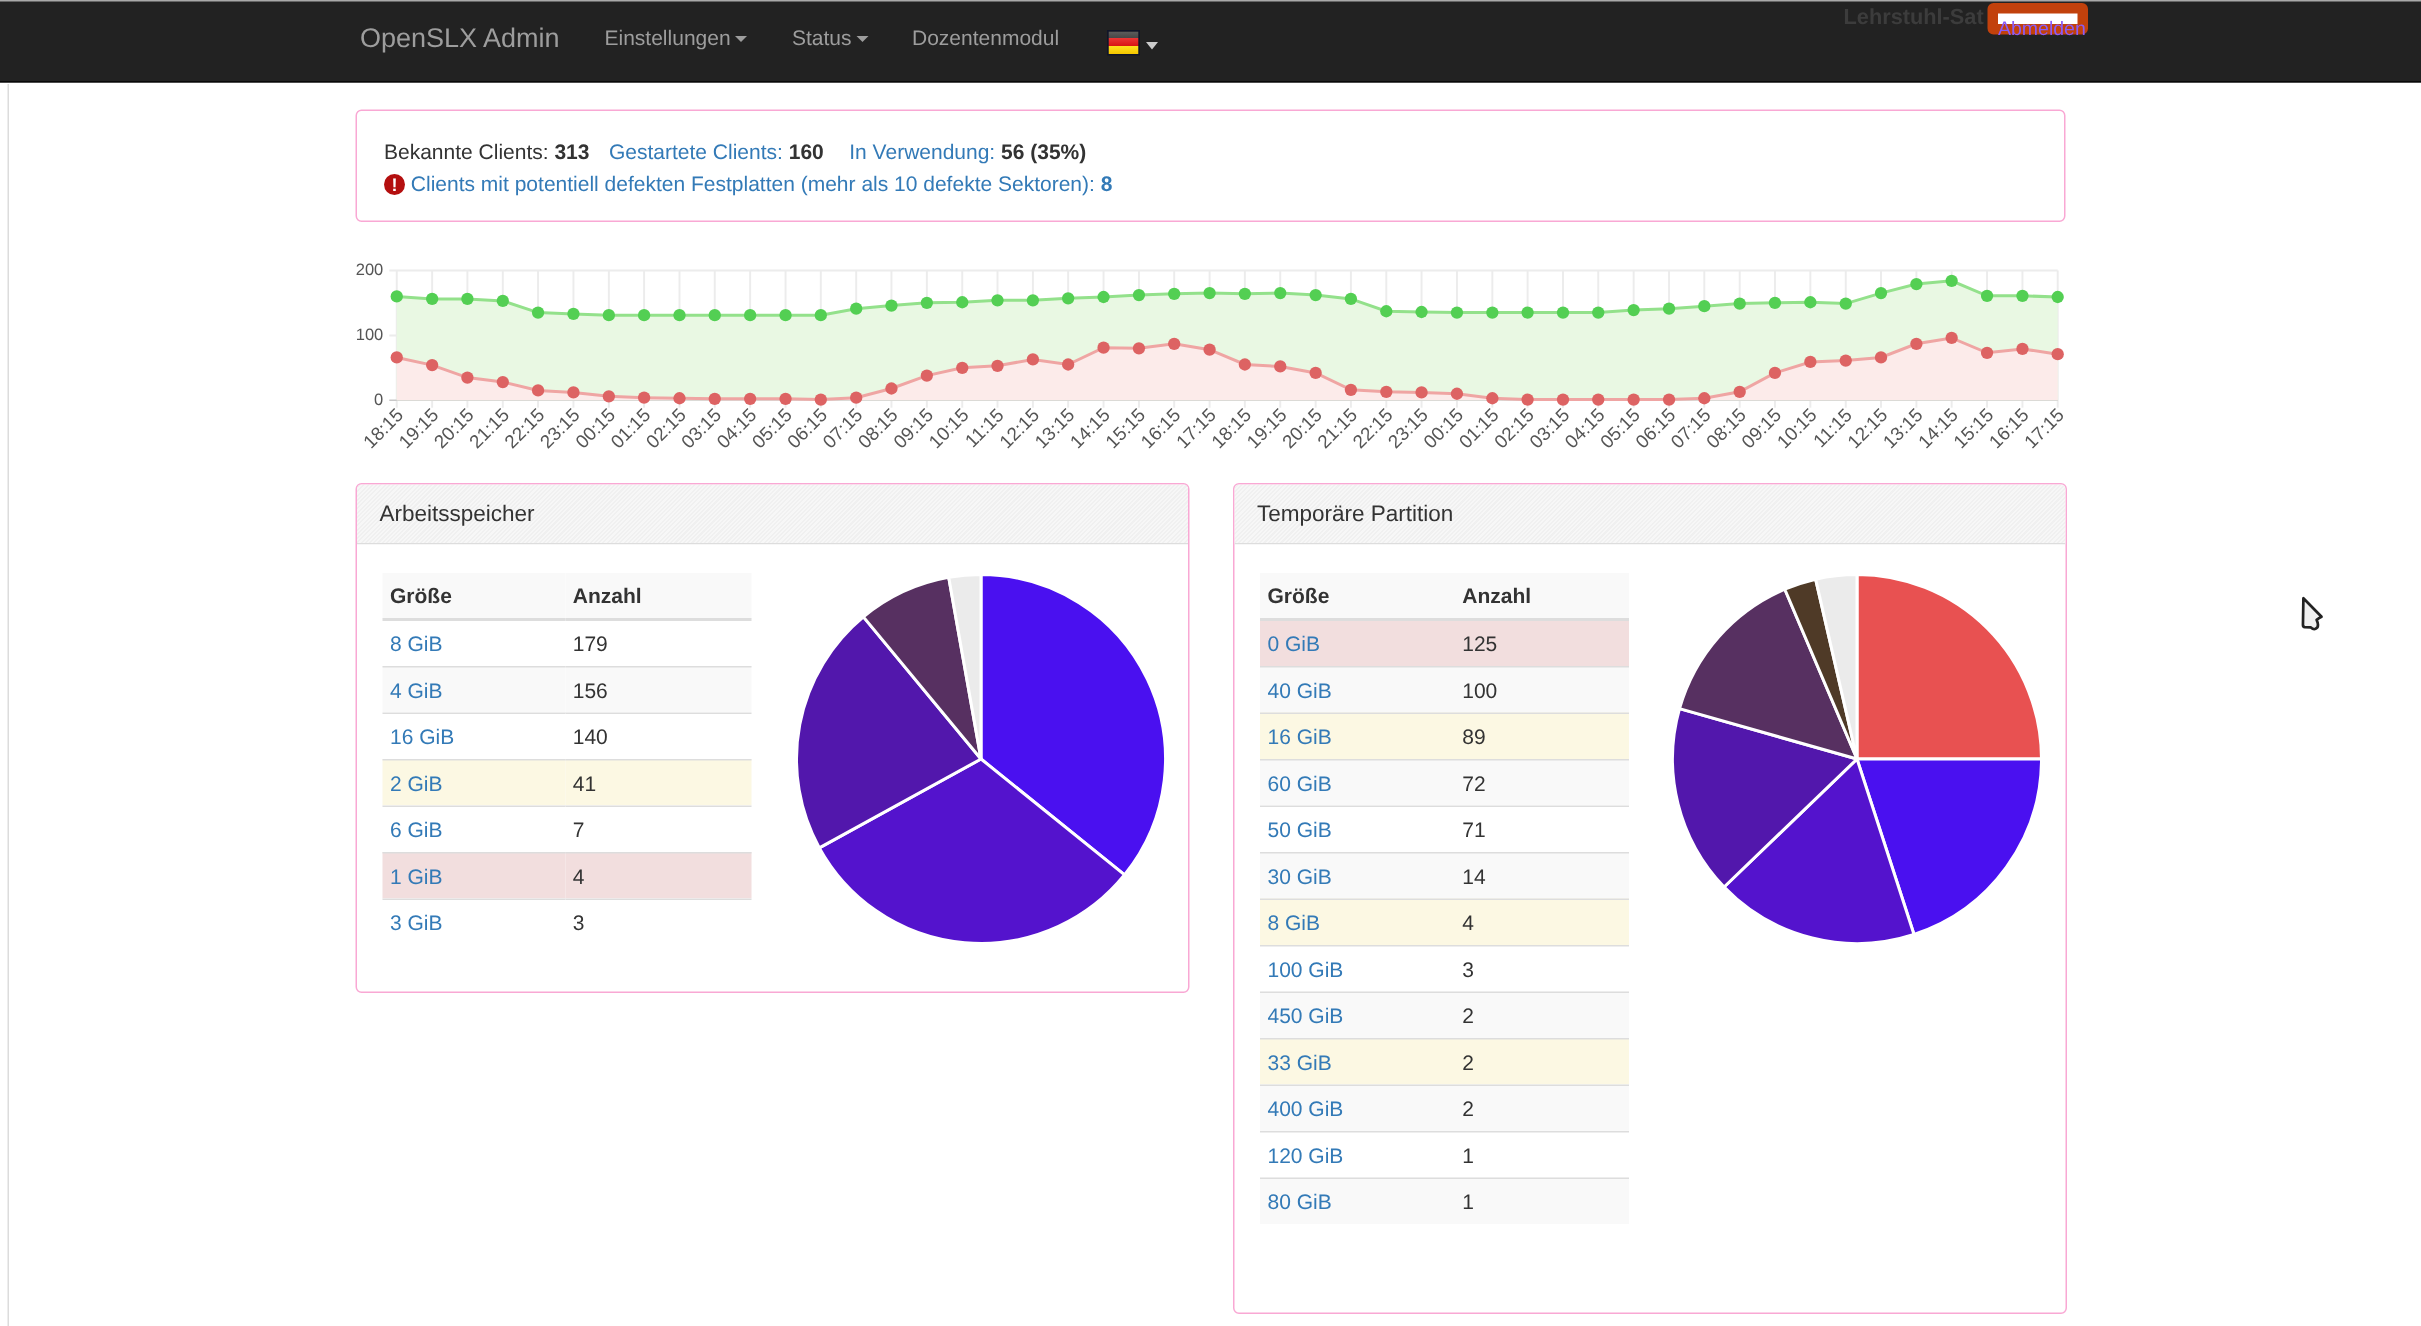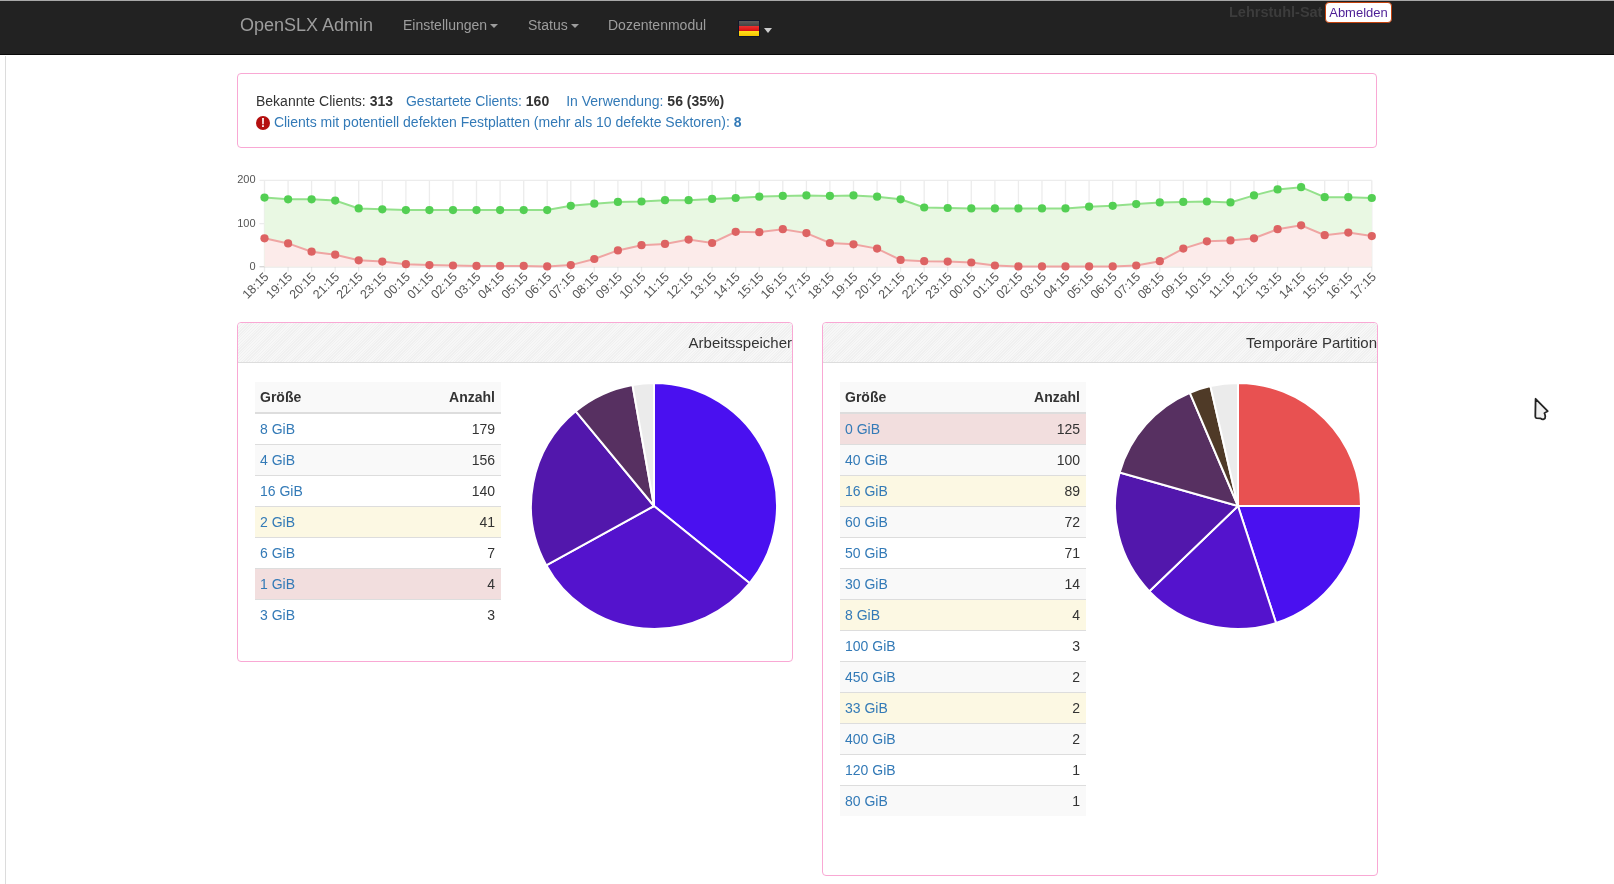--- a/index.html
+++ b/index.html
@@ -9,42 +9,42 @@
 #nav { position:absolute; left:0; top:0; width:1614px; height:55px; background:#222;
        border-bottom:1px solid #090909; border-top:1px solid #a9a9a9; }
 #nav .brand { position:absolute; left:240px; top:14px; font-size:18px; color:#9d9d9d; }
 #nav .lnk { position:absolute; top:16px; font-size:14px; color:#9d9d9d; }
 .caret { display:inline-block; width:0; height:0; margin-left:3px; vertical-align:middle;
          border-top:4px solid #9d9d9d; border-left:4px solid transparent; border-right:4px solid transparent; }
 
 .panel { position:absolute; background:#fff; border:1px solid #f9a8d4; border-radius:4px; }
 .phead { height:40px; border-bottom:1px solid #ddd; border-radius:3px 3px 0 0;
   background:#f2f2f2 repeating-linear-gradient(135deg, rgba(255,255,255,.4) 0 1px, rgba(0,0,0,.008) 1px 2px);
-  color:#333; font-size:15px; line-height:40px; padding-left:15px;text-align:right; }
+  color:#333; font-size:15px; line-height:40px; padding-left:15px; }
 
 .t { position:absolute; left:17px; top:59px; width:246px; border-collapse:collapse; font-size:14px; }
 .t td { padding:5px 8px 5px 5px; height:31px; border-top:1px solid #ddd; }
 .t td.r { padding-right:6px; }
 .t tr.h td { border-top:none; border-bottom:2px solid #ddd; font-weight:bold; background:#f9f9f9; height:31px; }
-.t td.r { text-align:right; }
+.t td.r { }
 b { color:#333; }
 </style></head>
 <body>
 <div id="nav">
   <span class="brand">OpenSLX Admin</span>
   <span class="lnk" style="left:403px">Einstellungen<span class="caret"></span></span>
   <span class="lnk" style="left:528px">Status<span class="caret"></span></span>
   <span class="lnk" style="left:608px">Dozentenmodul</span>
   <span style="position:absolute;left:738px;top:19px;width:22px;height:17px;border:1px solid #101528;
       background:linear-gradient(to bottom, #5d5d5d 0%, #454545 31%, #ea3434 31%, #d91212 65%, #ffe01d 65%, #f4c600 100%);"></span>
   <span style="position:absolute;left:764px;top:27px;width:0;height:0;border-top:5px solid #cccccc;
       border-left:4.5px solid transparent;border-right:4.5px solid transparent;"></span>
   <span style="position:absolute;left:1229px;top:3px;font-size:14.5px;font-weight:bold;color:#3c3c3c">Lehrstuhl-Sat</span>
-  <span style="position:absolute;left:1325px;top:1px;width:67px;height:21px;background:#fff;border:1px solid #c2410c;
-        border-radius:4px;color:#4c1d95;font-size:13px;text-align:center;line-height:19px">Abmelden</span>
+  <span style="position:absolute;left:1325px;top:1px;width:67px;height:21px;background:#fff;border:7px solid #c2410c;
+        border-radius:4px;color:#8b5cf6;font-size:13px;text-align:center;line-height:19px">Abmelden</span>
 </div>
 <div style="position:absolute;left:5px;top:56px;width:1px;height:828px;background:#dcdcdc"></div>
 
 <div class="panel" style="left:237px;top:73px;width:1140px;height:75px">
   <div style="position:absolute;left:18px;top:17px;line-height:21px;white-space:nowrap">
     <div><span>Bekannte Clients: <b>313</b></span><span style="margin-left:13px"><a>Gestartete Clients:</a> <b>160</b></span><span style="margin-left:17px"><a>In Verwendung:</a> <b>56 (35%)</b></span></div>
     <div style="margin-top:0"><span style="display:inline-block;width:14px;height:14px;border-radius:50%;background:#b40f0f;color:#fff;font-size:12px;font-weight:bold;text-align:center;line-height:14px;vertical-align:0.5px">!</span><a> Clients mit potentiell defekten Festplatten (mehr als 10 defekte Sektoren): <b style="color:#337ab7">8</b></a></div>
   </div>
 </div>
 

